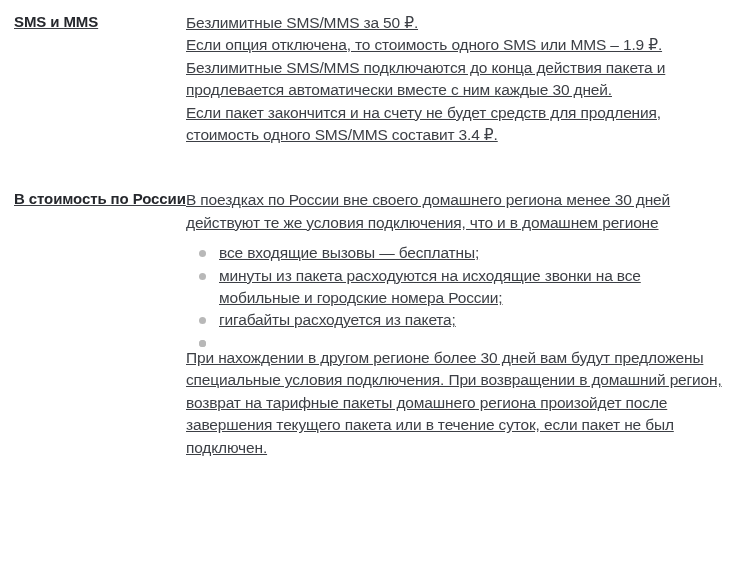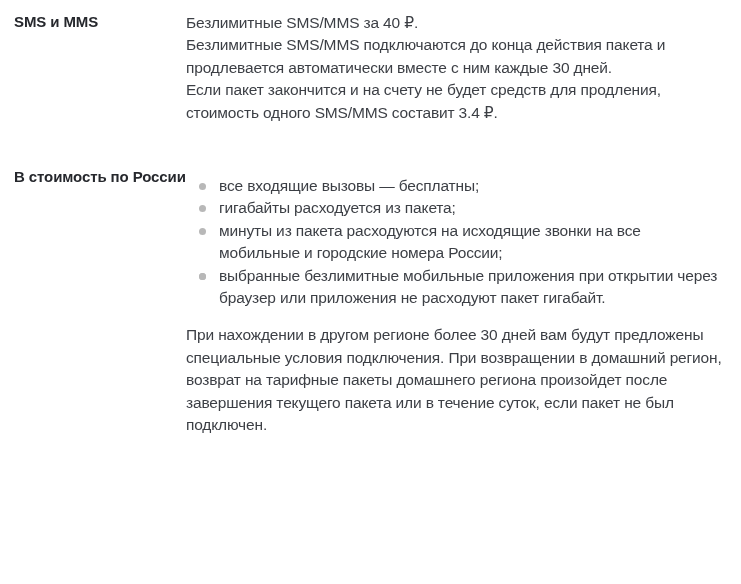--- a/index.html
+++ b/index.html
@@ -15,20 +15,21 @@
     padding: 12px 8px 0 14px;
     background: #ffffff;
     font-family: "Liberation Sans", "DejaVu Sans", sans-serif;
     color: #3c3f45;
     overflow: hidden;
   }
   .row {
     display: grid;
     grid-template-columns: 172px 1fr;
     align-items: start;
+    text-decoration: underline;
   }
   .row + .row {
     margin-top: 43px;
   }
   .term {
     margin: 0;
     padding-top: 1px;
     font-size: 15px;
     font-weight: 700;
     letter-spacing: -0.1px;
@@ -66,50 +67,51 @@
 </style>
 </head>
 <body>
 
 <div class="page">
 
   <section class="row">
     <h3 class="term">SMS и MMS</h3>
     <div class="desc">
       <div class="para">
-        <div class="sent">Безлимитные SMS/MMS за 40 ₽.</div>
+        <div class="sent">Безлимитные SMS/MMS за 50 ₽.</div>
+        <div class="sent">Если опция отключена, то стоимость одного SMS или MMS – 1.9 ₽.</div>
       </div>
       <div class="para">
         <div class="sent">Безлимитные SMS/MMS подключаются до конца действия пакета и продлевается автоматически вместе с ним каждые 30 дней.</div>
         <div class="sent">Если пакет закончится и на счету не будет средств для продления, стоимость одного SMS/MMS составит 3.4 ₽.</div>
       </div>
     </div>
   </section>
 
   <section class="row">
     <h3 class="term">В стоимость по России</h3>
     <div class="desc">
+      <div class="para">В поездках по России вне своего домашнего региона менее 30 дней действуют те же условия подключения, что и в домашнем регионе</div>
       <ul class="bullets">
         <li>
           <span class="dot"></span>
           <span>все входящие вызовы — бесплатны;</span>
         </li>
         <li>
           <span class="dot"></span>
-          <span>гигабайты расходуется из пакета;</span>
+          <span>минуты из пакета расходуются на исходящие звонки на все мобильные и городские номера России;</span>
         </li>
         <li>
           <span class="dot"></span>
-          <span>минуты из пакета расходуются на исходящие звонки на все мобильные и городские номера России;</span>
+          <span>гигабайты расходуется из пакета;</span>
         </li>
         <li>
           <span class="dot"></span>
         </li>
         <li>
           <span class="dot"></span>
-          <span>выбранные безлимитные мобильные приложения при открытии через браузер или приложения не расходуют пакет гигабайт.</span>
         </li>
       </ul>
       <div class="para outro">При нахождении в другом регионе более 30 дней вам будут предложены специальные условия подключения. При возвращении в домашний регион, возврат на тарифные пакеты домашнего региона произойдет после завершения текущего пакета или в течение суток, если пакет не был подключен.</div>
     </div>
   </section>
 
 </div>
 
 </body></html>

